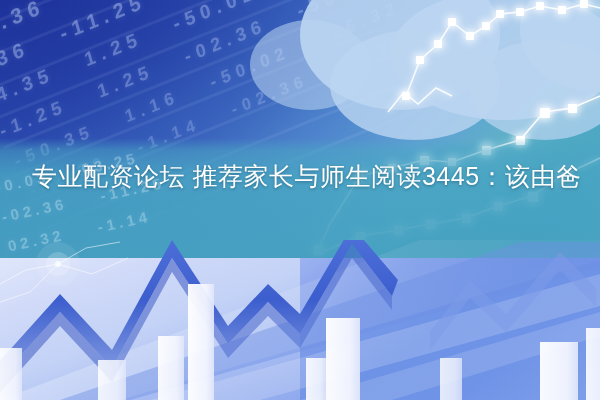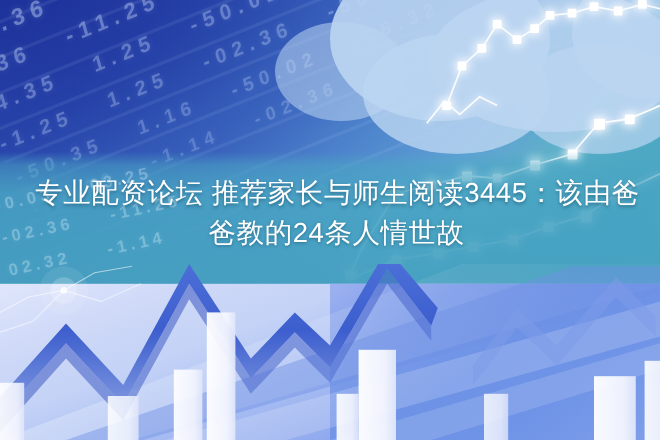--- a/index.html
+++ b/index.html
@@ -309,16 +309,15 @@
       <circle cx="58" cy="24" r="22" fill="#ffffff" opacity="0.10"></circle>
     </g>
     <g stroke="#ffffff" stroke-width="1" fill="none" opacity="0.55">
       <polyline points="0,44 26,30 58,24 86,8 120,2"></polyline>
       <polyline points="0,62 30,52 58,24 92,34 128,18"></polyline>
     </g>
   </svg>
 
   <div id="headline">
     <span class="ln ln1">专业配资论坛 推荐家长与师生阅读3445：该由爸</span>
-    <span class="ln ln2">爸教的24条人情世故</span>
   </div>
 
 </div>
 
 </body></html>

